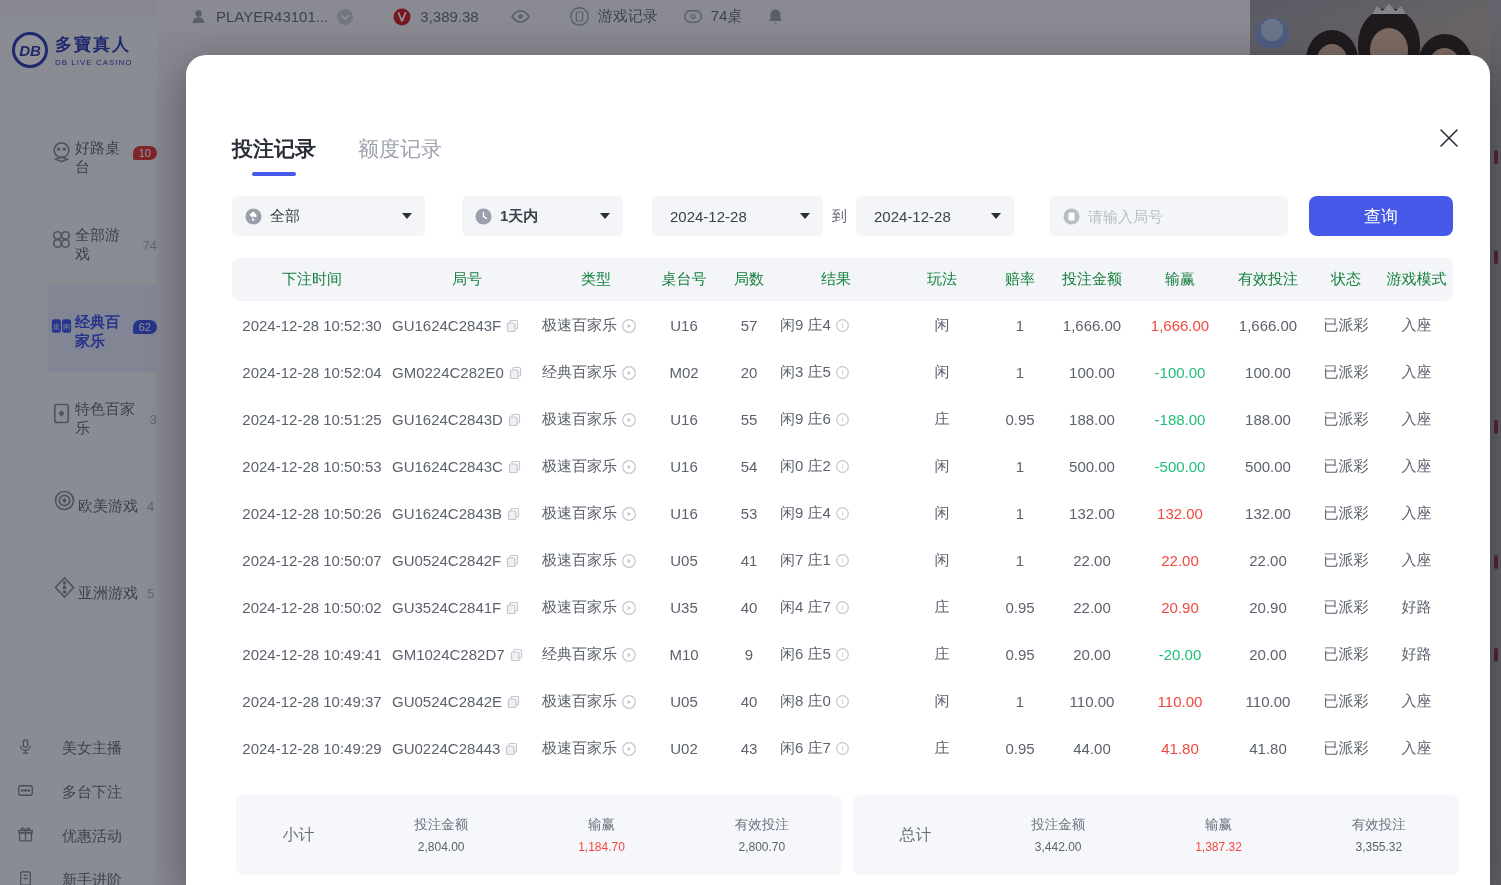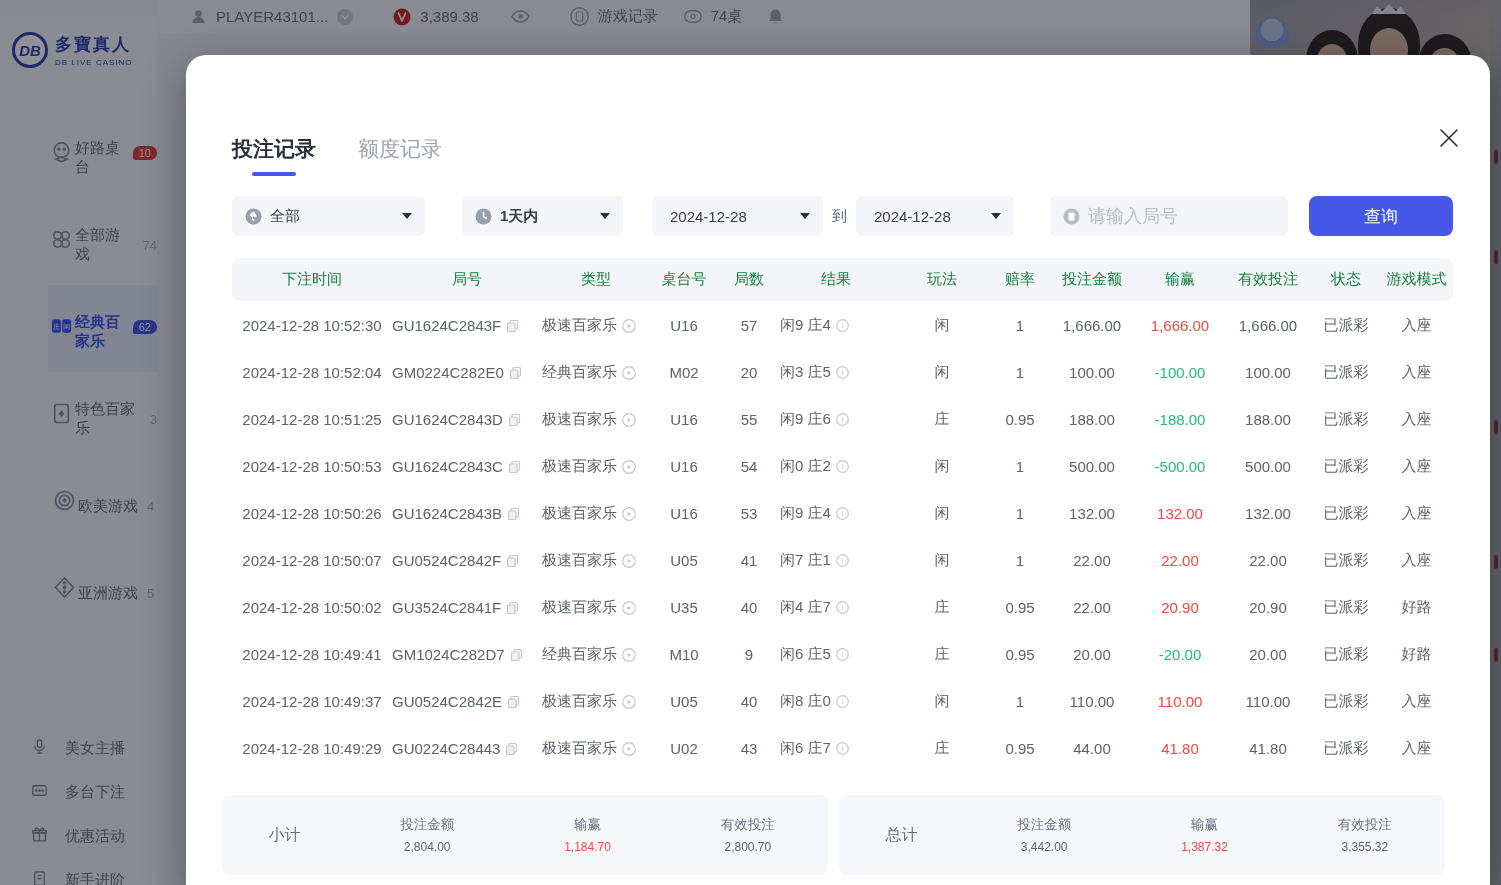--- a/index.html
+++ b/index.html
@@ -30,21 +30,21 @@
   .side-item .side-icon svg { width:27px; height:27px; }
   .side-label-row { display:flex; align-items:center; margin-top:7px; position:relative; }
   .side-label { font-size:15px; color:#666b76; }
   .side-item.active .side-label { color:#3f54e8; font-weight:bold; }
   .badge { font-size:11px; color:#fff; padding:1px 6px; border-radius:8px 8px 8px 2px; margin-left:4px; transform:translateY(-5px); }
   .badge.red { background:var(--badge-red); }
   .badge.blue { background:#3f54e8;text-align:center; }
   .count { font-size:13px; color:#a8adb8; margin-left:9px; }
 
   .side-footer { position:absolute; top:710px; left:0; width:157px; }
-  .side-foot-item { height:44px; display:flex; align-items:center; padding-left:30px; gap:16px; cursor:pointer; }
+  .side-foot-item { height:44px; display:flex; align-items:center; padding-left:16px; gap:27px; cursor:pointer; }
   .side-foot-item svg { width:19px; height:19px; }
   .side-foot-label { font-size:15px; color:#6a6f7a; }
 
   .topbar { position:absolute; left:157px; top:0; width:1344px; height:33px; background:#f2f2f4; z-index:1;
     display:flex; align-items:center; gap:9px; padding-left:33px; font-size:15px; color:#6a6f7a; }
   .topbar .icon svg { display:block; }
   .tb-gap { width:22px; }
   .welcome { position:absolute; left:768px; top:8px; font-size:15px; color:#7f8591; white-space:nowrap; }
 
   .promo-photo { position:absolute; right:0; top:0; width:251px; height:125px; z-index:1;
@@ -77,40 +77,40 @@
     padding:0 13px; font-size:15px; color:#3c414c; cursor:pointer; }
   .field .prefix { margin-right:8px; display:flex; }
   .caret { width:0; height:0; border-left:5px solid transparent; border-right:5px solid transparent;
     border-top:6px solid #2b2f38; margin-left:auto; }
   .f-select-game { width:193px; }
   .f-select-time { width:161px; margin-left:37px;font-weight:bold; }
   .f-date { width:171px; margin-left:29px; }
   .f-date2 { width:158px; margin-left:0; }
   .to-label { margin:0 9px; font-size:15px; color:#5c626e; }
   .f-search { width:238px; margin-left:36px; cursor:text; }
-  .f-search input { border:none; outline:none; background:transparent; font-size:18px; width:170px;
+  .f-search input { border:none; outline:none; background:transparent; font-size:15px; width:170px;
     font-family:inherit; color:#3c414c; }
   .f-search input::placeholder { color:#b9bdc7; }
   .query-btn { margin-left:auto; width:144px; height:40px; background:var(--accent); border:none; border-radius:8px;
     color:#fff; font-size:17px; cursor:pointer; font-family:inherit; }
 
   
   .table-wrap { position:absolute; left:46px; top:203px; width:1221px; }
   .t-row { display:grid; grid-template-columns:160px 150px 108px 68px 62px 112px 100px 56px 88px 88px 88px 68px 73px;
     align-items:center; height:47px; }
   .t-head { height:43px; background:#f4f5f9; border-radius:8px; color:#737a89; margin-bottom:1px; }
   .t-cell { text-align:center; font-size:15px; white-space:nowrap; color:#5c626e; }
   .t-head .t-cell { font-size:15px; color:#15803d; }
   .t-cell.with-icon { display:flex; align-items:center; justify-content:flex-start; gap:5px; }
   .t-cell .mini-icon { display:flex; cursor:pointer; }
   .win-pos { color:var(--red); }
   .win-neg { color:var(--green); }
 
   
-  .summary-row { position:absolute; left:36px; top:740px; width:1223px; display:flex; gap:11px; }
+  .summary-row { position:absolute; left:50px; top:740px; width:1223px; display:flex; gap:11px; }
   .summary-panel { flex:1; height:80px; background:#f6f7fa; border-radius:8px; display:flex; align-items:center; }
   .summary-label { width:125px; text-align:center; font-size:16px; color:#6a6f7a; }
   .summary-col { flex:1; text-align:center; }
   .s-h { font-size:13.5px; color:#6a7080; }
   .s-v { font-size:12px; color:#5c626e; margin-top:6px; }
   .s-v.red { color:var(--red); }
 </style>
 </head>
 <body>
 

